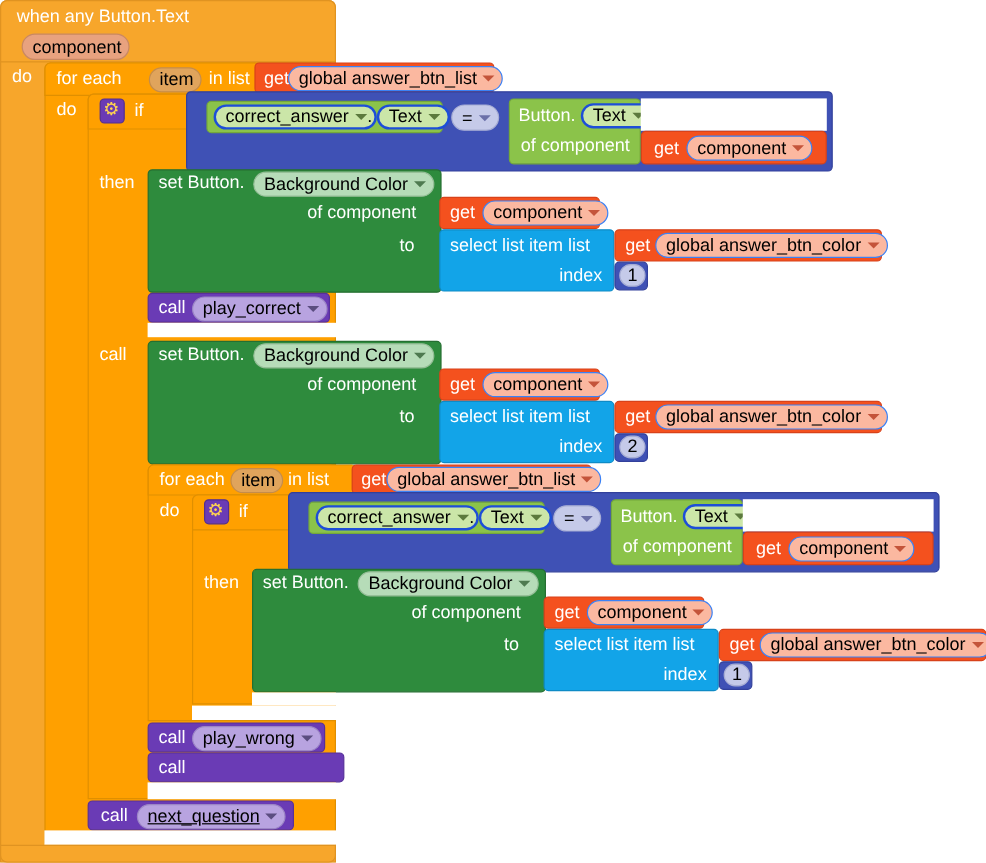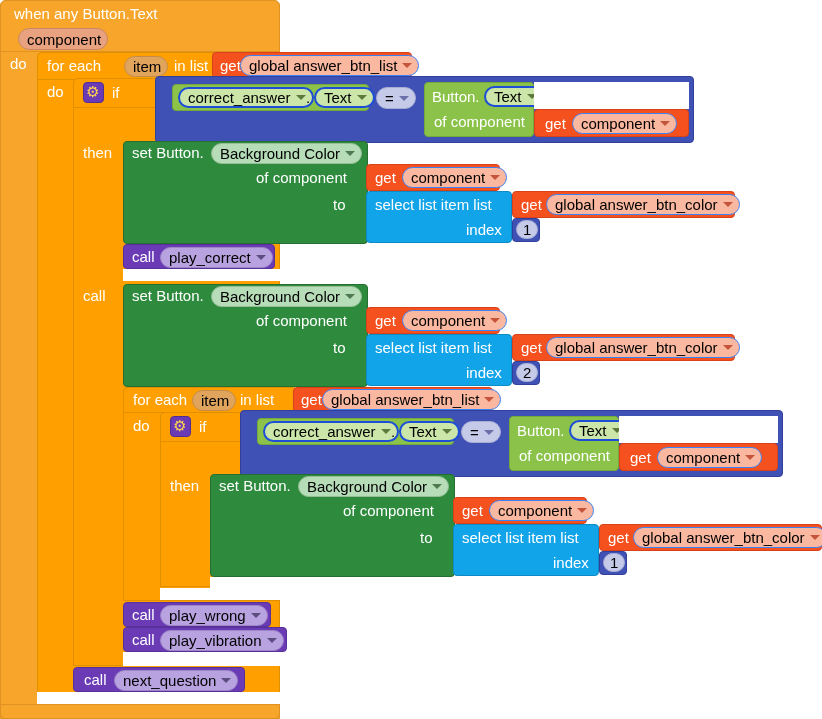--- a/index.html
+++ b/index.html
@@ -304,30 +304,26 @@
 
   <div class="blk c-proc" style="left:123px;top:602px;width:148px;height:25px;border-radius:4px;"></div>
   <div class="lbl wlbl" style="left:132px;top:607px;">call</div>
   <div class="pill p-proc" style="left:160px;top:605px;">
     <span class="cap">play_wrong</span>
     <span class="arw a-proc"></span>
   </div>
 
   <div class="blk c-proc" style="left:123px;top:627px;width:164px;height:25px;border-radius:4px;"></div>
   <div class="lbl wlbl" style="left:132px;top:632px;">call</div>
-  <div class="pill p-proc" style="left:160px;top:630px;">
-    <span class="cap">play_vibration</span>
-    <span class="arw a-proc"></span>
-  </div>
 
   <div class="gap" style="left:123px;top:652px;width:157px;height:14px;"></div>
 
   <div class="blk c-proc" style="left:73px;top:667px;width:172px;height:25px;border-radius:4px;"></div>
   <div class="lbl wlbl" style="left:84px;top:672px;">call</div>
-  <div class="pill p-proc" style="left:114px;top:670px;">
+  <div class="pill p-proc" style="left:114px;top:670px;text-decoration:underline;">
     <span class="cap">next_question</span>
     <span class="arw a-proc"></span>
   </div>
 
   <div class="gap" style="left:37px;top:692px;width:243px;height:12px;"></div>
 
   <div class="blk c-event" style="left:0;top:704px;width:280px;height:15px;border-radius:0 0 6px 6px;"></div>
 
 </div>
 

